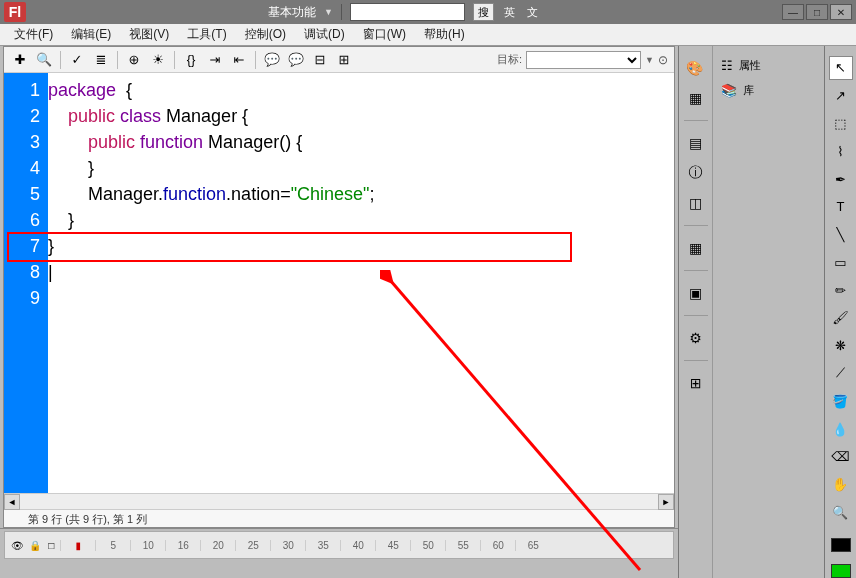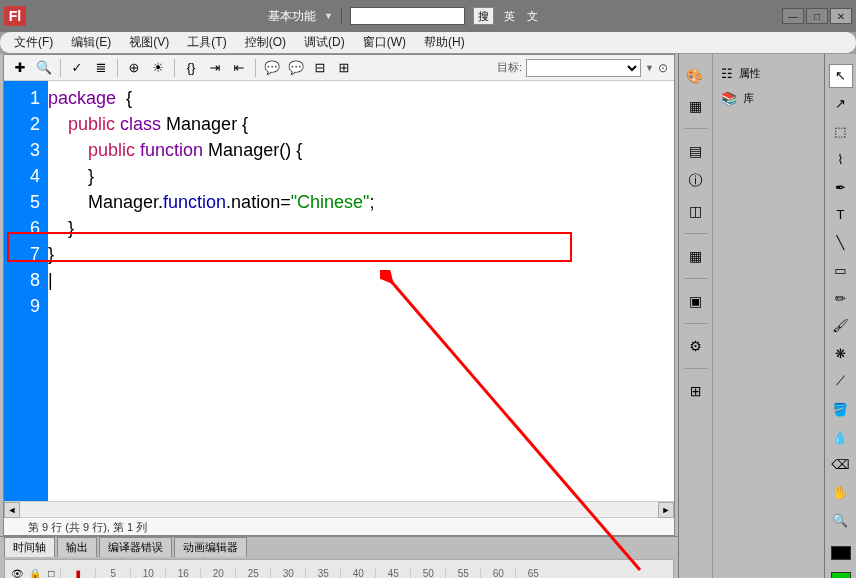--- a/index.html
+++ b/index.html
@@ -1,31 +1,31 @@
 <!DOCTYPE html>
 <html><head>
   <meta charset="utf-8">
   <style>
     * { margin: 0; padding: 0; box-sizing: border-box; font-family: "Microsoft YaHei", sans-serif; }
     body { width: 856px; height: 578px; background: #a0a0a0; overflow: hidden; position: relative; }
     
-    .titlebar { height: 24px; background: #787878; display: flex; align-items: center; justify-content: space-between; padding: 16px 4px; }
+    .titlebar { height: 24px; background: #787878; display: flex; align-items: center; justify-content: space-between; padding: 8px 4px; }
     .titlebar-left { display: flex; align-items: center; gap: 6px; }
     .fl-logo { width: 22px; height: 20px; background: #c93a3a; color: #fff; font-weight: bold; font-size: 14px; display: flex; align-items: center; justify-content: center; border-radius: 2px; }
     .titlebar-center { display: flex; align-items: center; gap: 8px; }
     .feature-label { color: #fff; font-size: 12px; }
     .dropdown-arrow { color: #ddd; font-size: 9px; }
     .search-box { width: 115px; height: 18px; background: #fff; border: 1px solid #555; font-size: 11px; padding: 0 4px; }
     .search-btn { padding: 0 4px; font-size: 11px; background: #eee; border: 1px solid #888; height: 18px; }
     .lang-label { color: #fff; font-size: 11px; padding: 0 2px; }
     .window-controls { display: flex; gap: 2px; }
     .window-btn { width: 22px; height: 16px; background: #888; border: 1px solid #555; display: flex; align-items: center; justify-content: center; font-size: 10px; color: #222; cursor: pointer; }
     .window-btn.close { background: #aaa; }
     
-    .menubar { height: 22px; background: #f0f0f0; display: flex; align-items: center; padding: 0 6px; gap: 2px; border-bottom: 1px solid #999; border-radius: 10px; }
+    .menubar { height: 22px; background: #f0f0f0; display: flex; align-items: center; padding: 0 6px; gap: 2px; border-bottom: 1px solid #999; }
     .menu-item { font-size: 12px; padding: 2px 8px; cursor: pointer; color: #222; }
     
     .workspace { display: flex; height: calc(100% - 46px); }
     
     .main-area { flex: 1; background: #bcbcbc; display: flex; flex-direction: column; }
     
     .tab-bar { height: 24px; background: #bcbcbc; display: flex; align-items: flex-end; padding-left: 6px; }
     .doc-tab { background: #f7f7f7; border: 1px solid #888; border-bottom: none; padding: 3px 10px; font-size: 11px; display: flex; align-items: center; gap: 6px; border-radius: 3px 3px 0 0; cursor: pointer; }
     .tab-close { font-size: 11px; cursor: pointer; color: #666; }
     
@@ -171,26 +171,20 @@
 
       <div class="code-scroll-h">
         <div class="scroll-left">◄</div>
         <div class="scroll-right">►</div>
       </div>
 
       <div class="status-line">第 9 行 (共 9 行), 第 1 列</div>
     </div>
 
     <div class="bottom-panel">
-      <div class="bottom-tabs">
-        <div class="btab active">时间轴</div>
-        <div class="btab">输出</div>
-        <div class="btab">编译器错误</div>
-        <div class="btab">动画编辑器</div>
-      </div>
       <div class="timeline-strip">
         <div class="timeline-icons">
           <span>👁</span>
           <span>🔒</span>
           <span>□</span>
         </div>
         <div class="timeline-ruler">
           <span class="ruler-tick playhead">▮</span>
           <span class="ruler-tick">5</span>
           <span class="ruler-tick">10</span>

